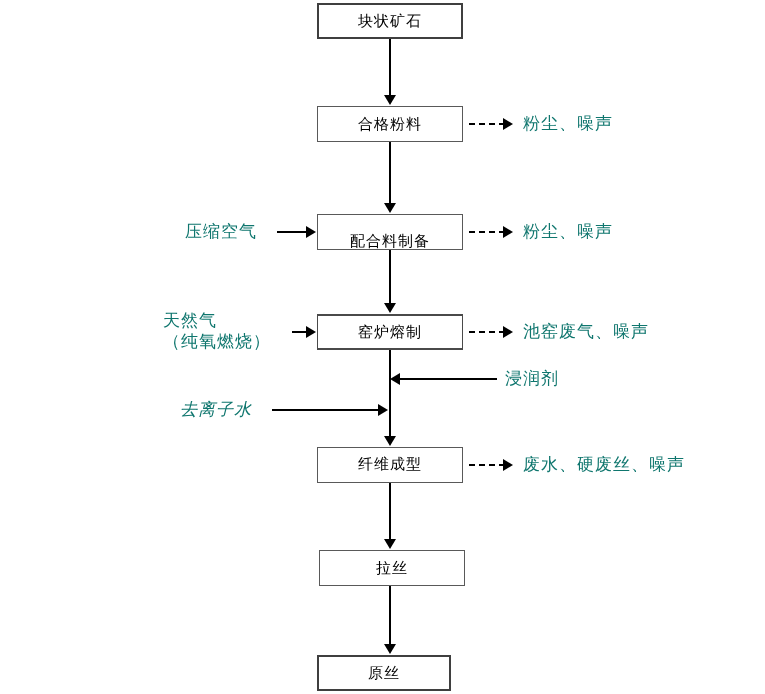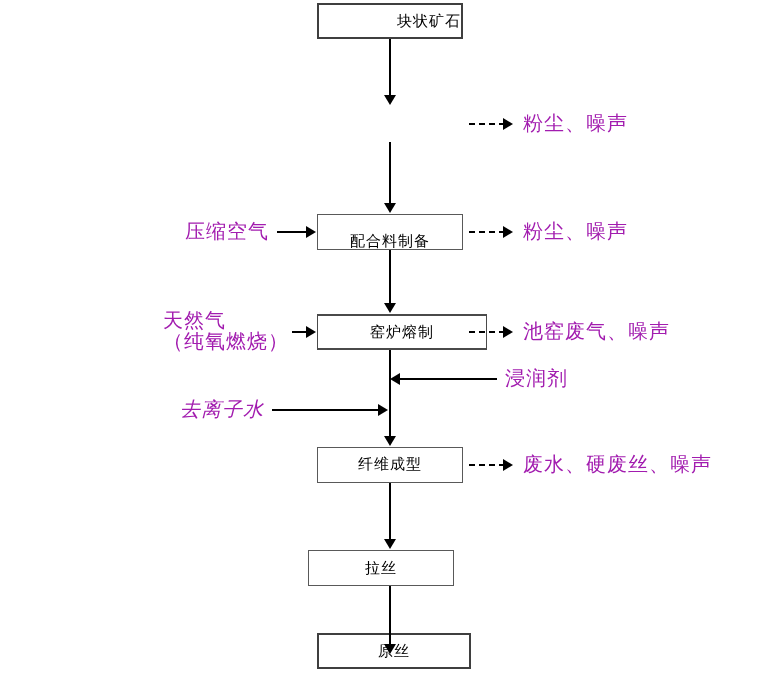--- a/index.html
+++ b/index.html
@@ -39,22 +39,22 @@
   }
   .pbox.semi-heavy {
     border: 1px solid #4a4a4a;
     border-top-width: 2px;
     border-bottom-width: 2px;
   }
 
   
   .label {
     position: absolute;
-    font-size: 20px;
-    color: #a21caf;
+    font-size: 17px;
+    color: #0f766e;
     letter-spacing: 1px;
     white-space: nowrap;
     line-height: 19px;
   }
   .label.two-line {
     text-align: center;
     line-height: 21px;
   }
 
   
@@ -93,42 +93,45 @@
     border-top: 6px solid transparent;
     border-bottom: 6px solid transparent;
     border-right: 10px solid #000000;
   }
 </style>
 </head>
 <body>
 
 <div id="canvas">
 
-  <div class="pbox heavy" style="left:317px; top:3px; width:146px; height:36px;justify-content:flex-end;">
+  <div class="pbox heavy" style="left:317px; top:3px; width:146px; height:36px;">
     <span>块状矿石</span>
   </div>
 
+  <div class="pbox" style="left:317px; top:106px; width:146px; height:36px;">
+    <span>合格粉料</span>
+  </div>
 
   <div class="pbox" style="left:317px; top:214px; width:146px; height:36px;align-items:flex-end;">
     <span>配合料制备</span>
   </div>
 
-  <div class="pbox semi-heavy" style="left:317px; top:314px; width:170px; height:36px;">
+  <div class="pbox semi-heavy" style="left:317px; top:314px; width:146px; height:36px;">
     <span>窑炉熔制</span>
   </div>
 
   <div class="pbox" style="left:317px; top:447px; width:146px; height:36px;font-family:Liberation Mono, monospace;">
     <span>纤维成型</span>
   </div>
 
-  <div class="pbox" style="left:308px; top:550px; width:146px; height:36px;">
+  <div class="pbox" style="left:319px; top:550px; width:146px; height:36px;">
     <span>拉丝</span>
   </div>
 
-  <div class="pbox heavy" style="left:317px; top:633px; width:154px; height:36px;">
+  <div class="pbox heavy" style="left:317px; top:655px; width:134px; height:36px;">
     <span>原丝</span>
   </div>
 
   <div class="vline" style="left:389px; top:39px; height:57px;"></div>
   <div class="arrow-down" style="left:384px; top:95px;"></div>
 
   <div class="vline" style="left:389px; top:142px; height:62px;"></div>
   <div class="arrow-down" style="left:384px; top:203px;"></div>
 
   <div class="vline" style="left:389px; top:250px; height:54px;"></div>

